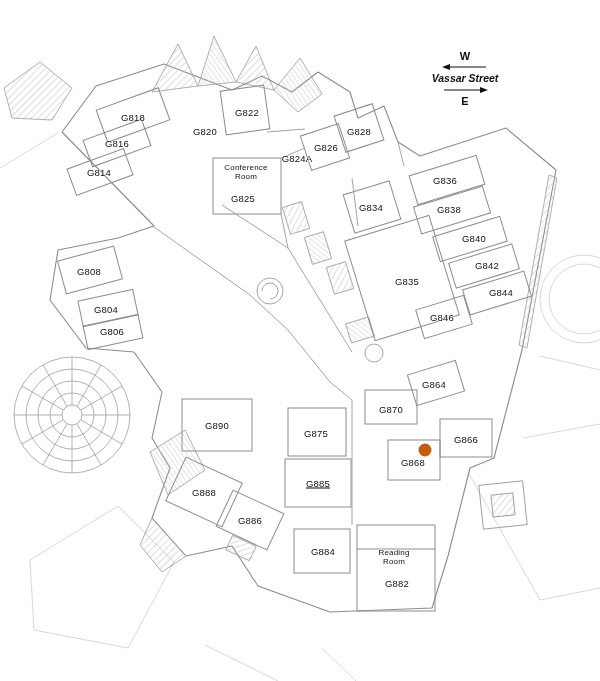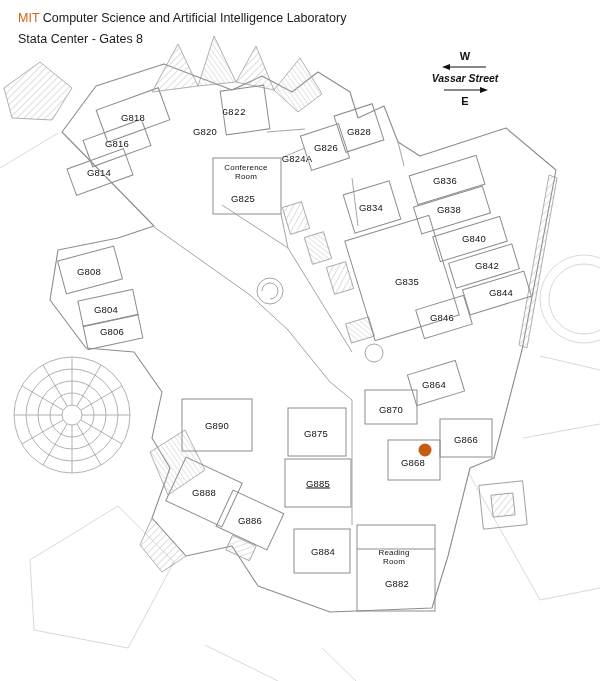--- a/index.html
+++ b/index.html
@@ -148,45 +148,41 @@
       <line x1="63" y1="420" x2="22" y2="444"></line>
       <line x1="62" y1="415" x2="14" y2="415"></line>
       <line x1="63" y1="410" x2="22" y2="386"></line>
       <line x1="67" y1="406" x2="43" y2="365"></line>
       <line x1="72" y1="405" x2="72" y2="357"></line>
       <line x1="77" y1="406" x2="101" y2="365"></line>
       <line x1="81" y1="410" x2="122" y2="386"></line>
     </g>
   </svg>
 
-  <div class="header">
-    <div><span class="prefix">MIT</span><span> Computer Science and Artificial Intelligence Laboratory</span></div>
-    <div class="subtitle">Stata Center - Gates 8</div>
-  </div>
 
   <div class="compass">
     <div class="dir">W</div>
     <svg class="arrow" width="46" height="8">
       <line x1="6" y1="4" x2="44" y2="4" stroke="#111" stroke-width="1"></line>
       <polygon points="0,4 8,1 8,7" fill="#111"></polygon>
     </svg>
     <div class="street">Vassar Street</div>
     <svg class="arrow" width="46" height="8">
       <line x1="2" y1="4" x2="40" y2="4" stroke="#111" stroke-width="1"></line>
       <polygon points="46,4 38,1 38,7" fill="#111"></polygon>
     </svg>
     <div class="dir">E</div>
   </div>
 
 
 
   <div id="labels-layer">
     <div class="marker" style="left: 425px; top: 450px; background: rgb(198, 92, 16);"></div>
   <div class="room-label" style="left: 133px; top: 117px;">G818</div>
-      <div class="room-label" style="left: 234px; top: 112px; font-family: Liberation Mono, monospace;">G822</div>
+      <div class="room-label" style="left: 247px; top: 112px;">G822</div>
       <div class="room-label" style="left: 205px; top: 131px;">G820</div>
       <div class="room-label" style="left: 117px; top: 143px;">G816</div>
       <div class="room-label" style="left: 99px; top: 172px;">G814</div>
       <div class="room-label" style="left: 297px; top: 158px; text-align: right;">G824A</div>
       <div class="room-label" style="left: 326px; top: 147px;">G826</div>
       <div class="room-label" style="left: 359px; top: 131px;">G828</div>
       <div class="room-label room-label-small" style="left: 246px; top: 172px;">Conference
 Room</div>
       <div class="room-label" style="left: 243px; top: 198px;">G825</div>
       <div class="room-label" style="left: 445px; top: 180px;">G836</div>

